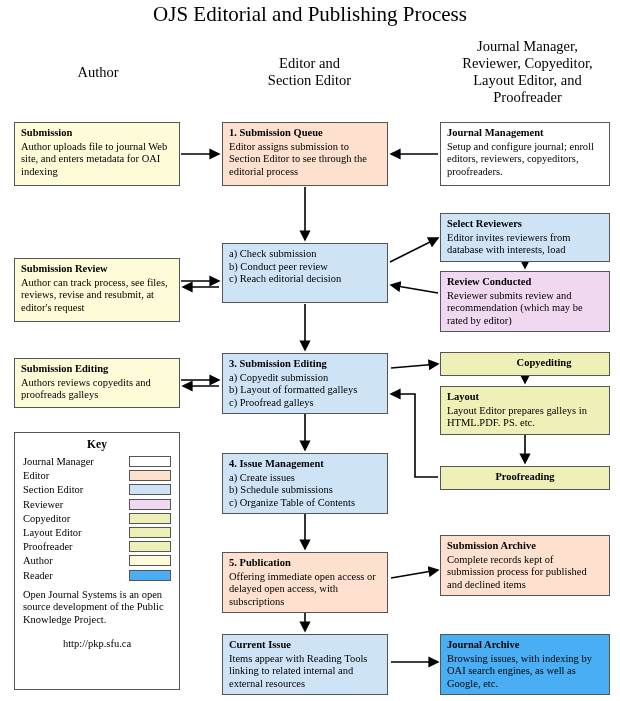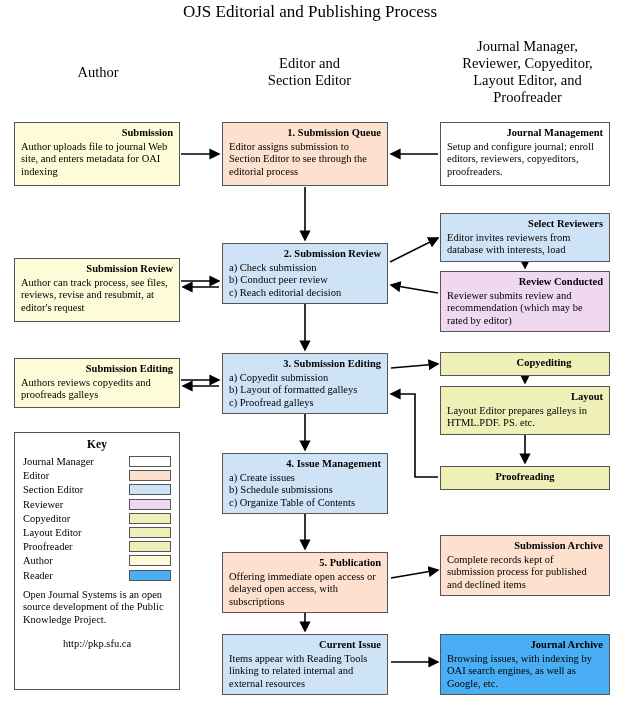--- a/index.html
+++ b/index.html
@@ -14,25 +14,25 @@
   #canvas{position:absolute;left:0;top:0;width:620px;height:701px;}
   .box{
     position:absolute;
     box-sizing:border-box;
     border:1px solid #555;
     font-size:10.5px;
     line-height:12.6px;
     padding:4px 6px;
     overflow:hidden;
   }
-  .box .ttl{display:block;text-align:right;font-weight:bold;margin-bottom:1px;}
+  .box .ttl{display:block;text-align:left;font-weight:bold;margin-bottom:1px;}
   .box .bdy{display:block;text-align:left;}
   .title{
     position:absolute;left:0;top:2px;width:620px;text-align:center;
-    font-size:17px;
+    font-size:21px;
   }
   .colhead{
     position:absolute;text-align:center;font-size:14.5px;line-height:17px;
   }
   svg{position:absolute;left:0;top:0;pointer-events:none;}
   
   .keybox{
     position:absolute;border:1px solid #555;background:#fff;
     box-sizing:border-box;font-size:10.5px;
   }
@@ -137,21 +137,20 @@
           <div>Editor invites reviewers from database with interests, load</div>
         </span>
       </div>
       <div class="box" style="left: 14px; top: 258px; width: 166px; min-height: 64px; background: rgb(253, 251, 216);">
         <span class="ttl">Submission Review</span>
         <span class="bdy">
           <div>Author can track process, see files, reviews, revise and resubmit, at editor's request</div>
         </span>
       </div>
       <div class="box" style="left: 222px; top: 243px; width: 166px; min-height: 60px; background: rgb(207, 227, 247);">
-        <span class="ttl">2. Submission Review</span>
         <span class="bdy">
           <div>a) Check submission</div>
           <div>b) Conduct peer review</div>
           <div>c) Reach editorial decision</div>
         </span>
       </div>
       <div class="box" style="left: 440px; top: 271px; width: 170px; min-height: 56px; background: rgb(240, 216, 240);">
         <span class="ttl">Review Conducted</span>
         <span class="bdy">
           <div>Reviewer submits review and recommendation (which may be rated by editor)</div>

